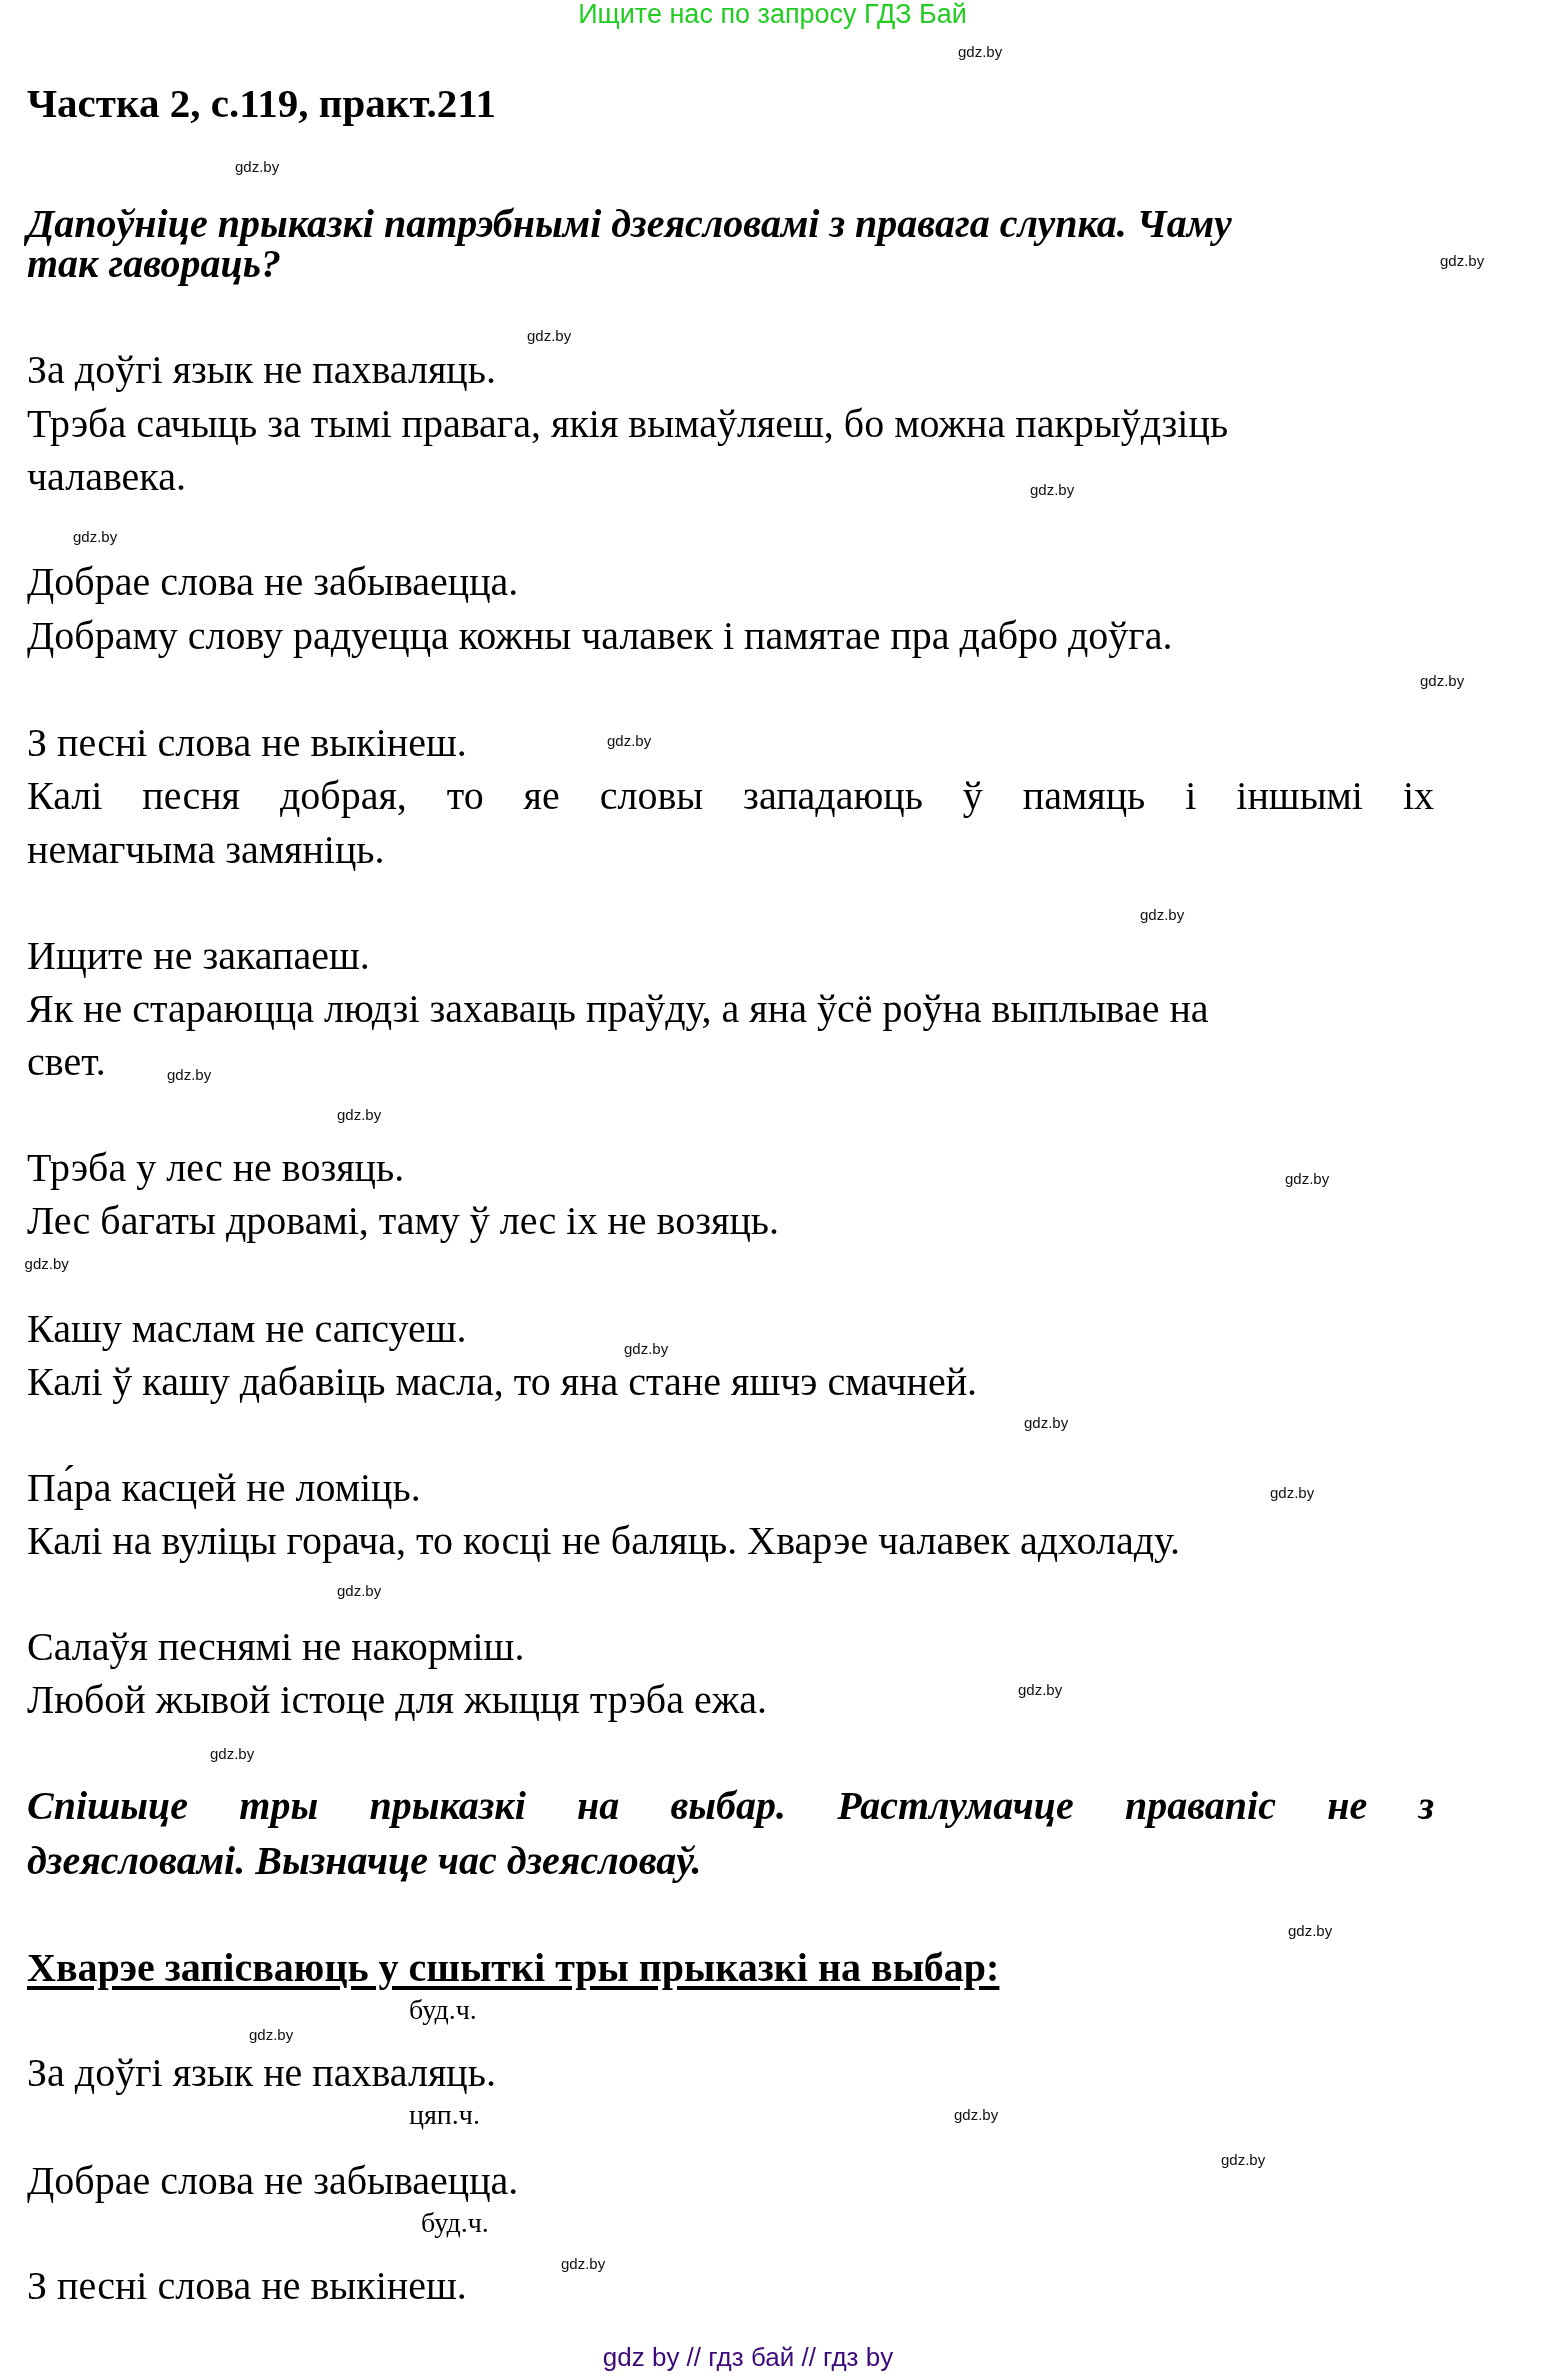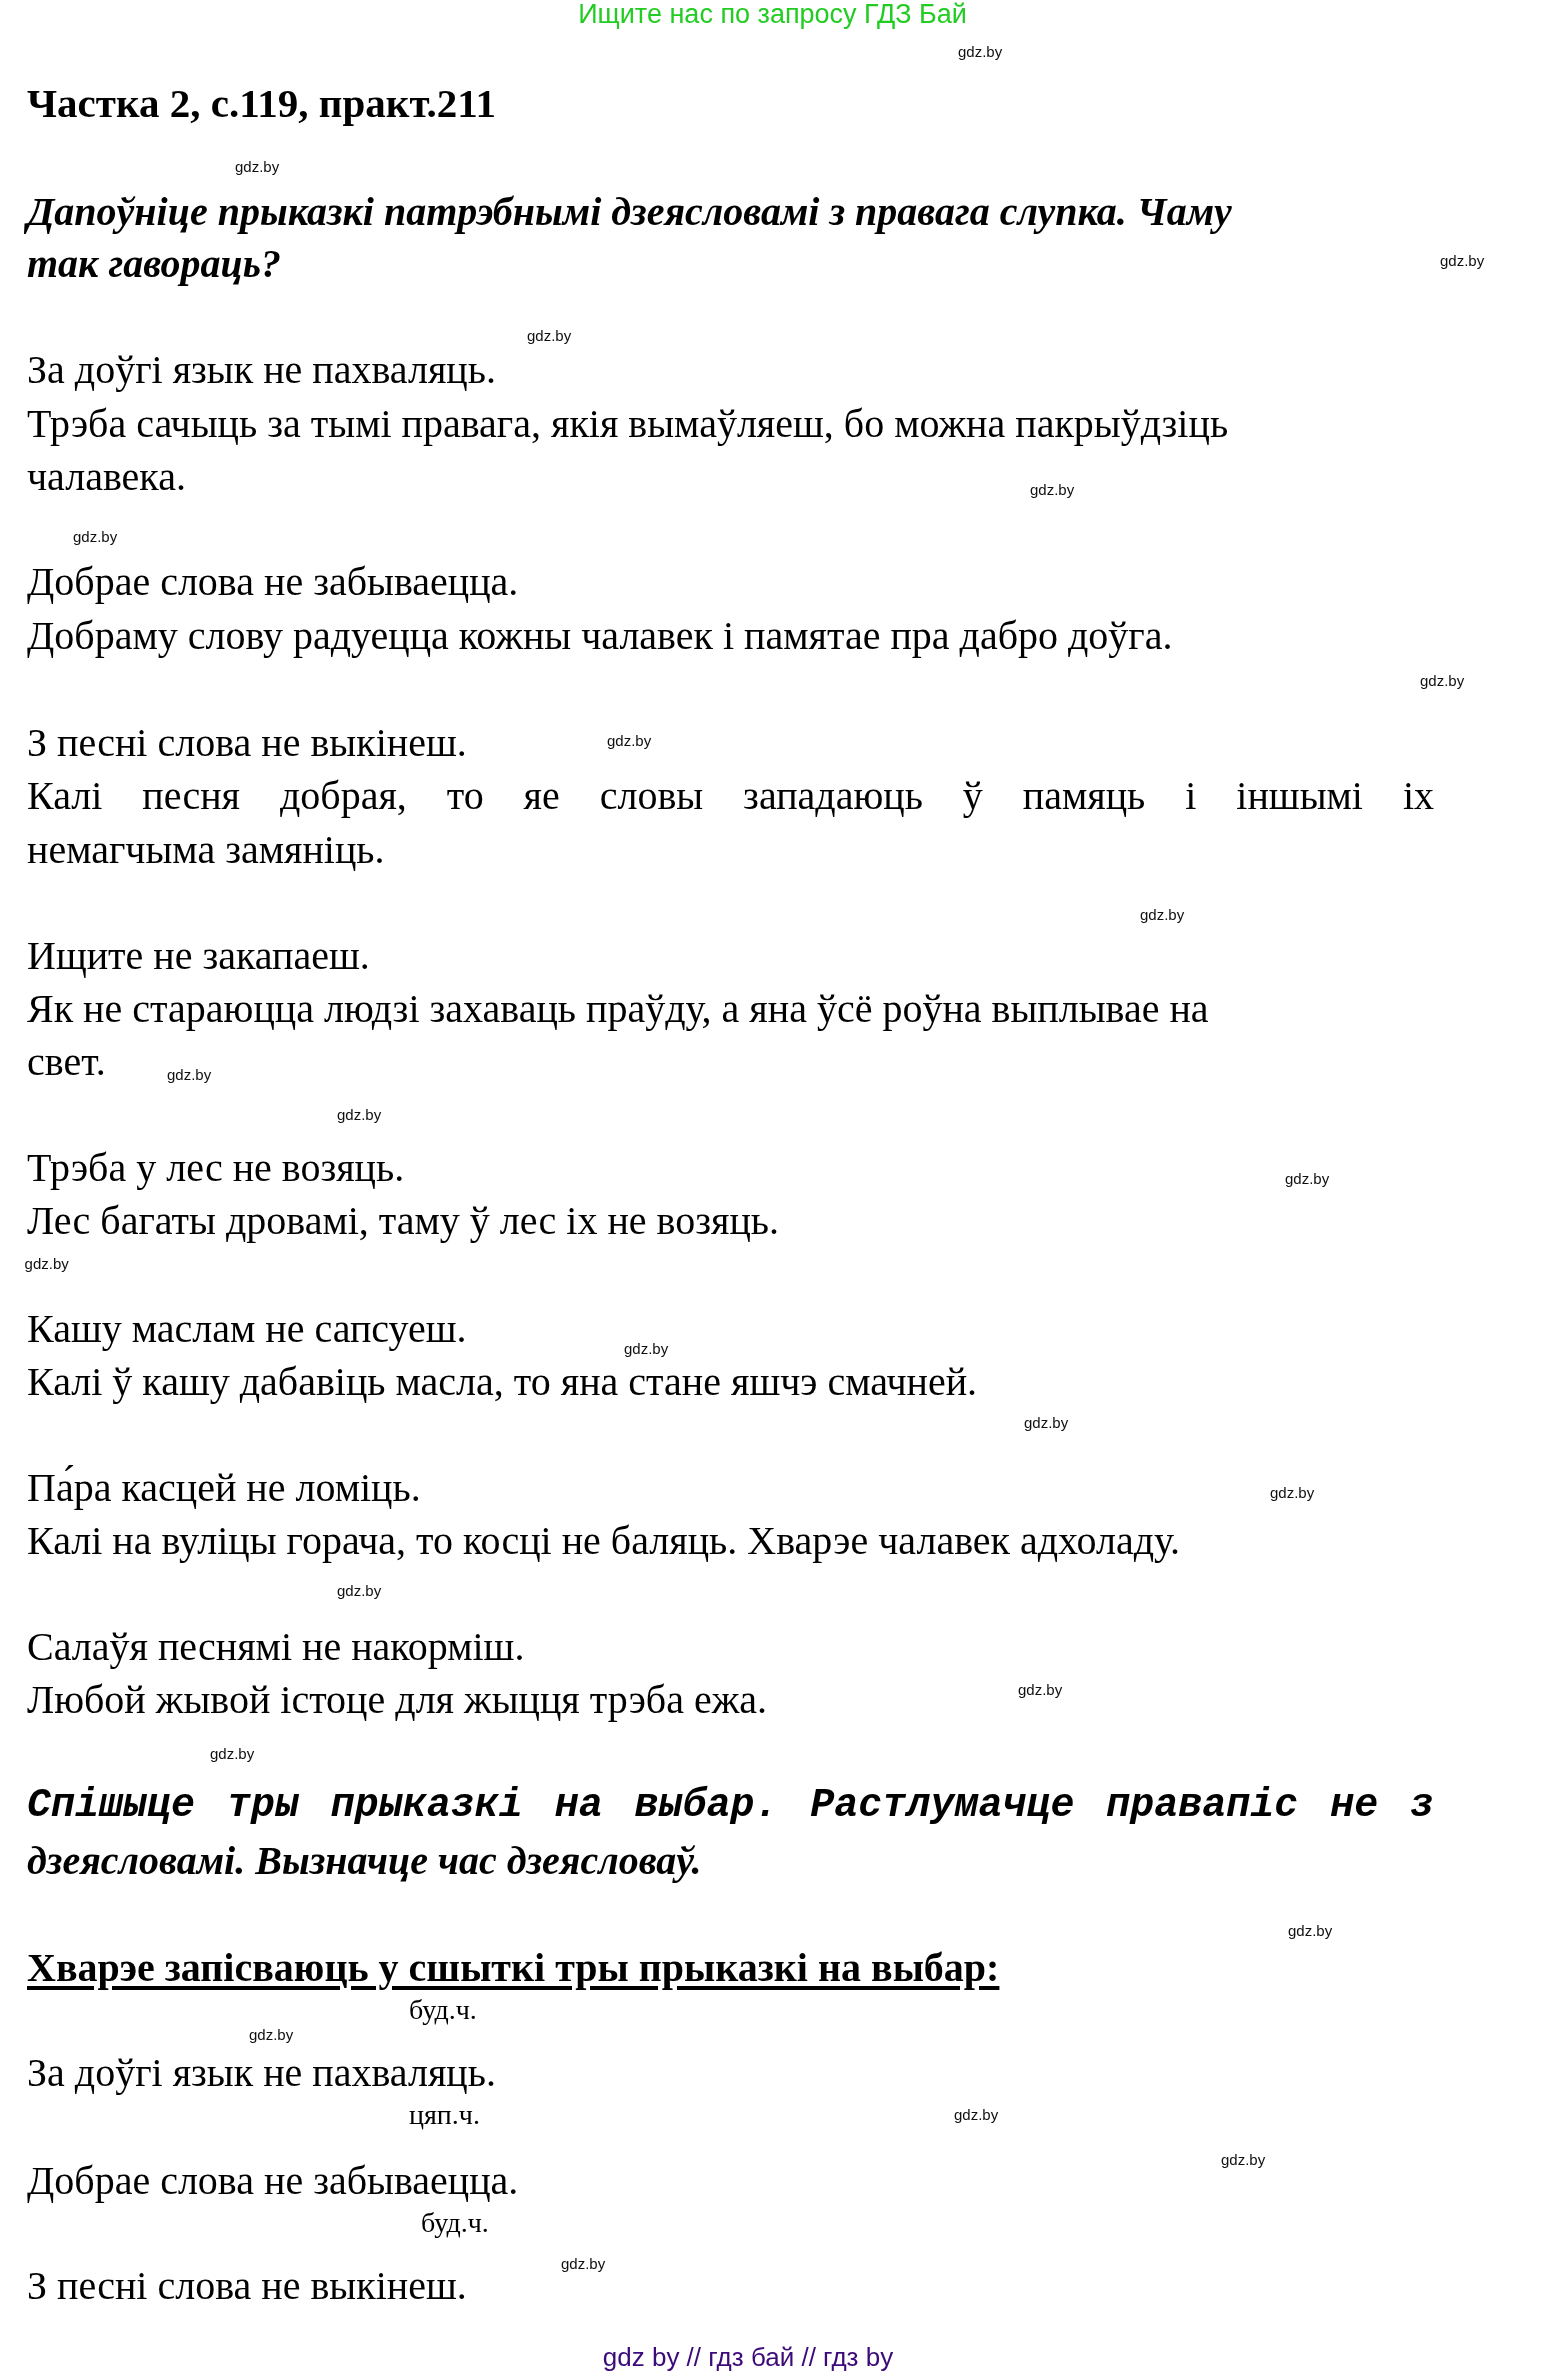--- a/index.html
+++ b/index.html
@@ -15,21 +15,21 @@
   .note { font-family:"Liberation Serif", serif; font-size:28px; line-height:27px; color:#000; }
   .footer { font-family:"Liberation Sans", sans-serif; font-size:26px; line-height:32px; }
 </style>
 </head>
 <body>
 
 <div class="abs hdr" style="left:0;width:1545px;text-align:center;top:-2.4px;color:#22cc22;">Ищите нас по запросу ГДЗ Бай</div>
 
 <div class="abs title" style="left:27px;top:79px;">Частка 2, с.119, практ.211</div>
 
-<div class="abs instr" style="left:27px;top:188px;">Дапоўніце прыказкі патрэбнымі дзеясловамі з правага слупка. Чаму</div>
+<div class="abs instr" style="left:27px;top:200px;">Дапоўніце прыказкі патрэбнымі дзеясловамі з правага слупка. Чаму</div>
 <div class="abs instr" style="left:27px;top:240px;">так гавораць?</div>
 
 <div class="abs txt" style="left:27px;top:346px;">За доўгі язык  не пахваляць.</div>
 <div class="abs txt" style="left:27px;top:400px;">Трэба сачыць за тымі правага, якія вымаўляеш, бо можна пакрыўдзіць</div>
 <div class="abs txt" style="left:27px;top:453px;">чалавека.</div>
 
 <div class="abs txt" style="left:27px;top:558px;">Добрае слова не забываецца.</div>
 <div class="abs txt" style="left:27px;top:612px;">Добраму слову радуецца кожны чалавек і памятае пра дабро доўга.</div>
 
 <div class="abs txt" style="left:27px;top:719px;">З песні слова не выкінеш.</div>
@@ -45,21 +45,21 @@
 
 <div class="abs txt" style="left:27px;top:1305px;">Кашу маслам не сапсуеш.</div>
 <div class="abs txt" style="left:27px;top:1358px;">Калі ў кашу дабавіць масла, то яна стане яшчэ смачней.</div>
 
 <div class="abs txt" style="left:27px;top:1464px;">Па́ра касцей не ломіць.</div>
 <div class="abs txt" style="left:27px;top:1517px;">Калі на вуліцы горача, то косці не баляць. Хварэе чалавек адхоладу.</div>
 
 <div class="abs txt" style="left:27px;top:1623px;">Салаўя песнямі не накорміш.</div>
 <div class="abs txt" style="left:27px;top:1676px;">Любой жывой істоце для жыцця трэба ежа.</div>
 
-<div class="abs instr just" style="left:27px;top:1782px;font-family:Liberation Mono, monospace;">Спішыце тры прыказкі на выбар. Растлумачце правапіс не з</div>
+<div class="abs instr just" style="left:27px;top:1782px;">Спішыце тры прыказкі на выбар. Растлумачце правапіс не з</div>
 <div class="abs instr" style="left:27px;top:1837px;">дзеясловамі. Вызначце час дзеясловаў.</div>
 
 <div class="abs sub" style="left:27px;top:1944px;">Хварэе запісваюць у сшыткі тры прыказкі на выбар:</div>
 
 <div class="abs note" style="left:409px;top:1996px;">буд.ч.</div>
 <div class="abs txt" style="left:27px;top:2049px;">За доўгі язык  не пахваляць.</div>
 
 <div class="abs note" style="left:409px;top:2101px;">цяп.ч.</div>
 <div class="abs txt" style="left:27px;top:2157px;">Добрае слова не забываецца.</div>
 

